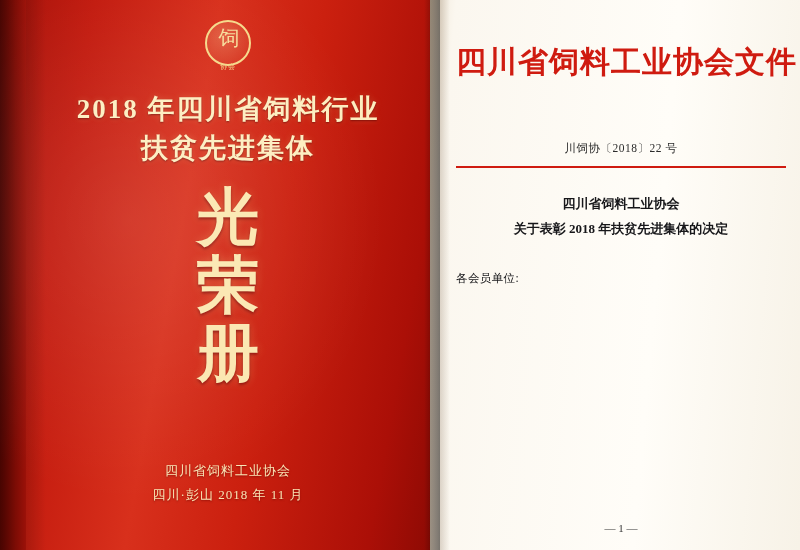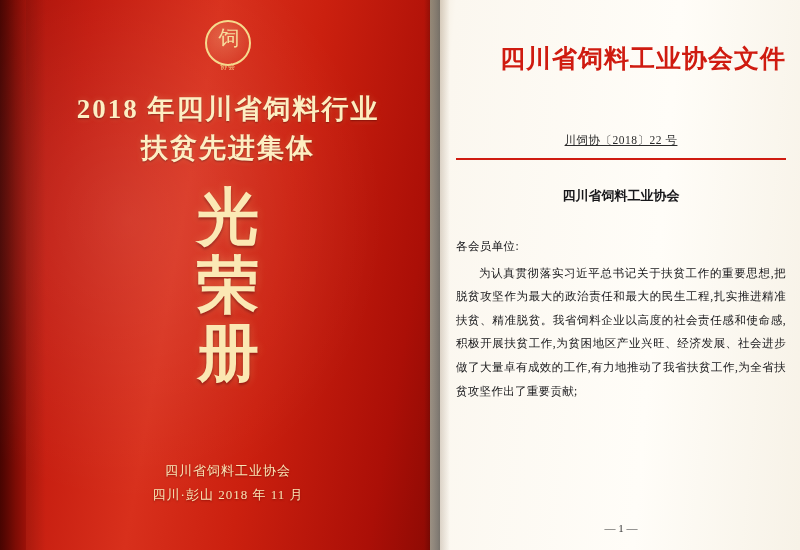--- a/index.html
+++ b/index.html
@@ -155,31 +155,30 @@
     top: 0;
     right: 14px;
     bottom: 0;
   }
   .doc-title {
     margin-top: 42px;
     text-align: right;
     color: #cf1b10;
     font-family: "Liberation Serif", serif;
     font-weight: bold;
-    font-size: 25px;
+    font-size: 30px;
     letter-spacing: 1px;
     white-space: nowrap;
   }
   .doc-number {
     margin-top: 58px;
     text-align: center;
     font-size: 11.5px;
     color: #2b2b2b;
     letter-spacing: 0.5px;
-    text-decoration: underline;
   }
   .red-rule {
     margin-top: 10px;
     height: 2px;
     background: #cf1b10;
   }
   .doc-subject {
     margin-top: 24px;
     text-align: center;
     font-weight: bold;
@@ -262,24 +261,24 @@
   <div class="page">
     <div class="page-inner">
 
       <div class="doc-title">四川省饲料工业协会文件</div>
 
       <div class="doc-number">川饲协〔2018〕22 号</div>
       <div class="red-rule"></div>
 
       <div class="doc-subject">
         <span>四川省饲料工业协会</span>
+        <span class="s2">关于表彰 2018 年扶贫先进集体的决定</span>
       </div>
 
       <div class="salutation">各会员单位:</div>
 
-      <div class="body-para">为认真贯彻落实习近平总书记关于扶贫工作的重要思想,把脱贫攻坚作为最大的政治责任和最大的民生工程,扎实推进精准扶贫、精准脱贫。我省饲料企业以高度的社会责任感和使命感,积极开展扶贫工作,为贫困地区产业兴旺、经济发展、社会进步做了大量卓有成效的工作,有力地推动了我省扶贫工作,为全省扶贫攻坚作出了重要贡献;</div>
 
       <div class="page-num">— 1 —</div>
     </div>
   </div>
 
   <div class="gutter-shadow"></div>
 </div>
 
 </body></html>

